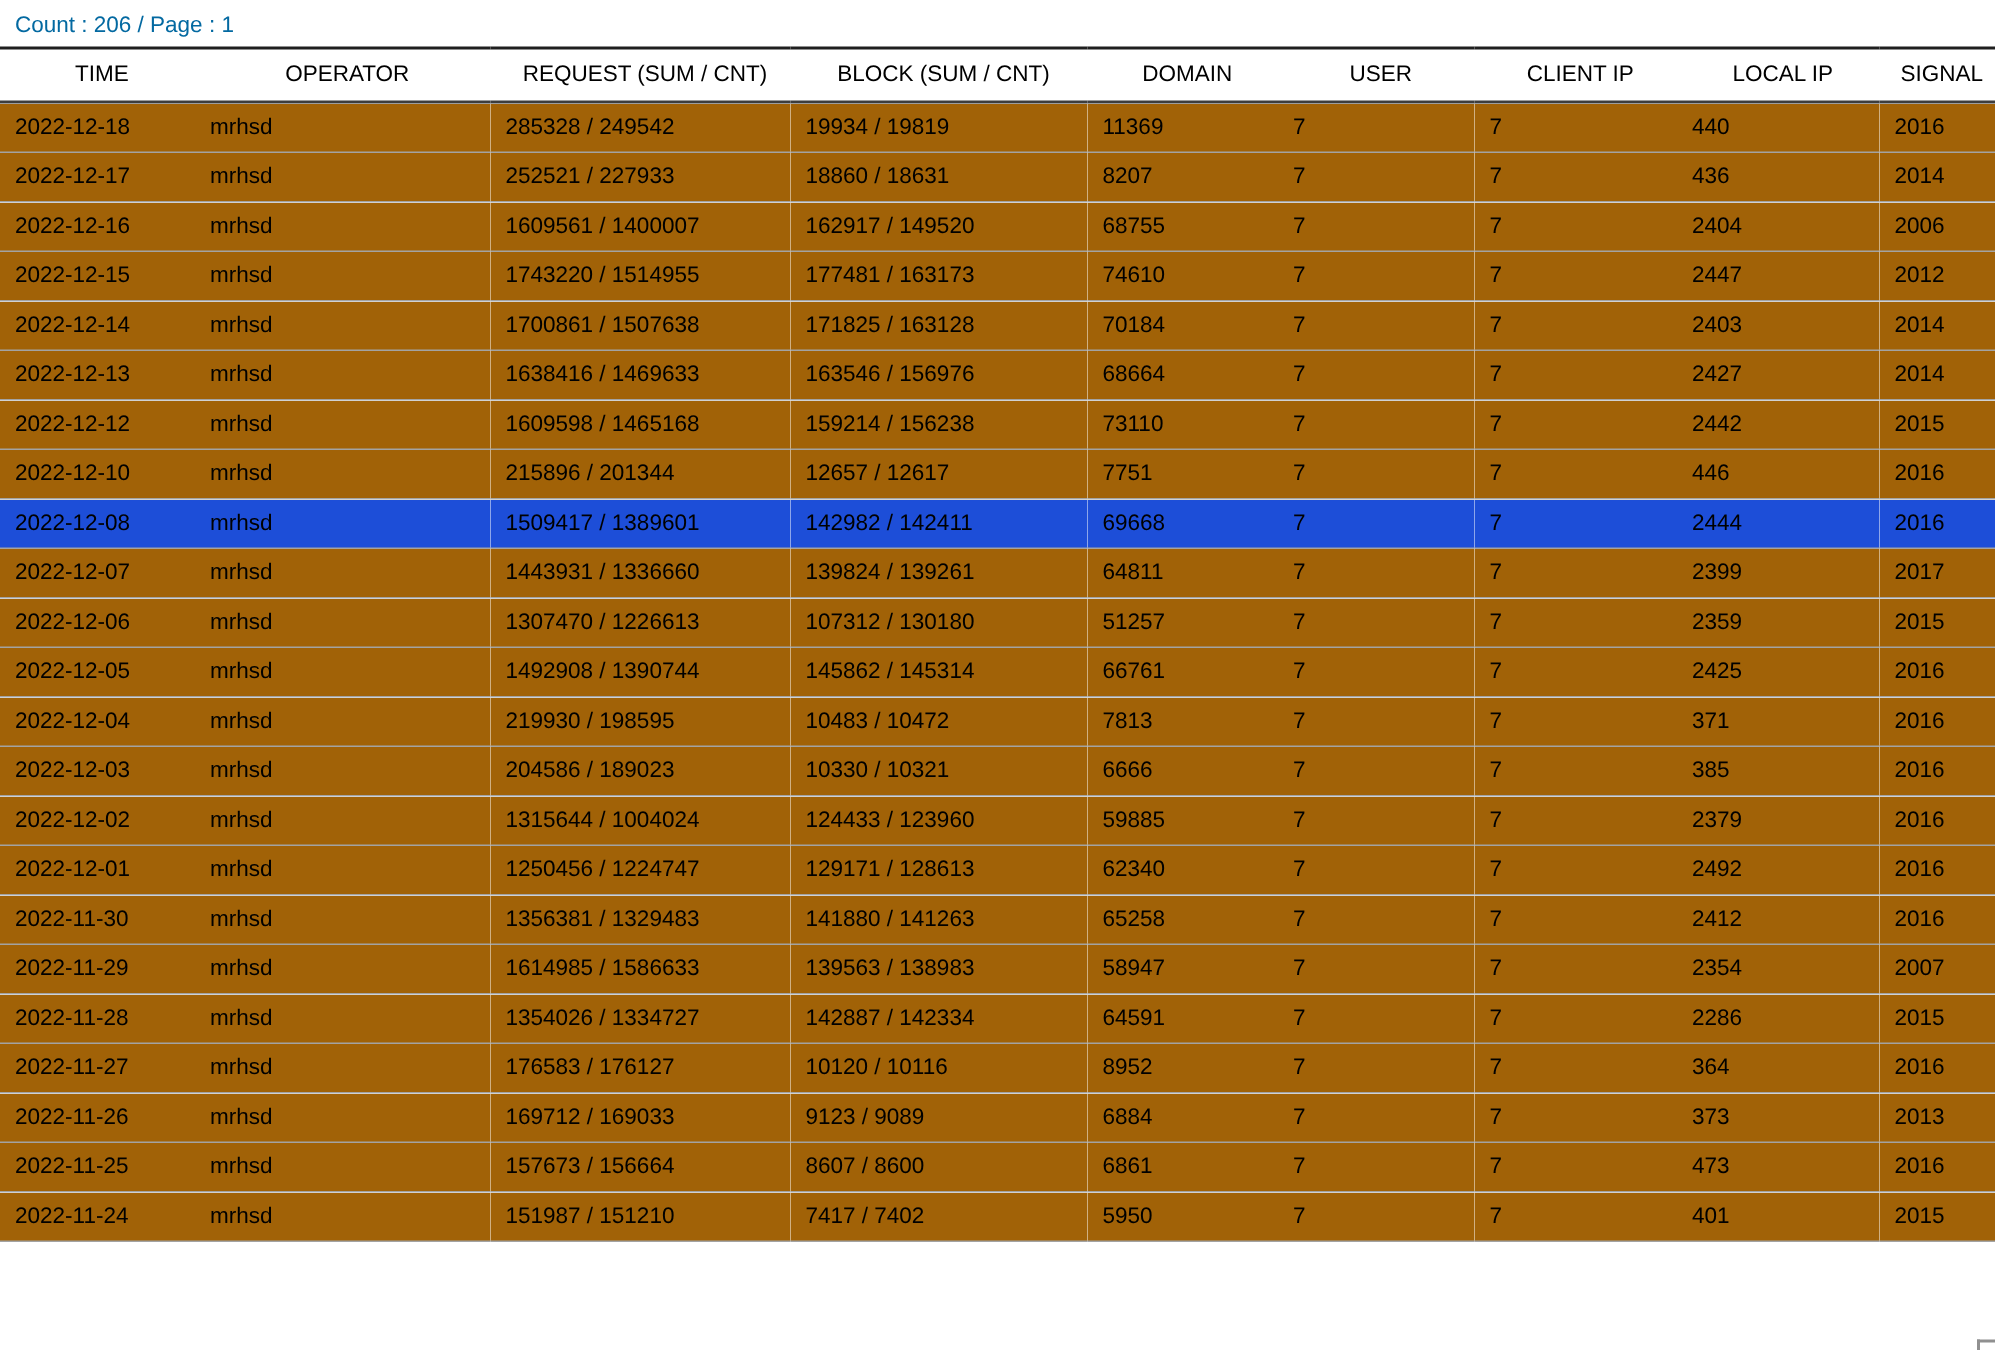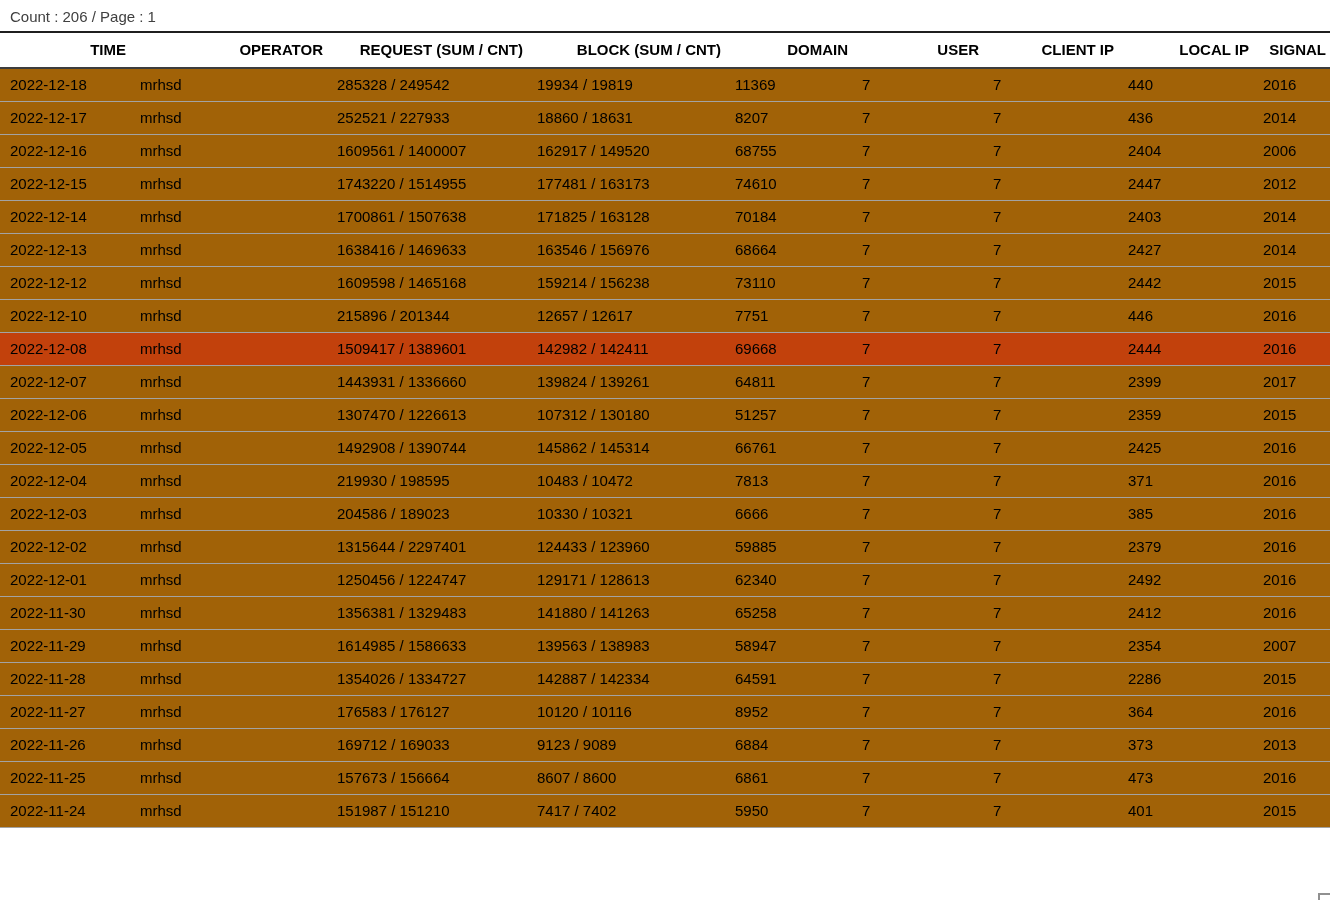--- a/index.html
+++ b/index.html
@@ -12,51 +12,51 @@
   body {
     width: 1330px;
     height: 900px;
     overflow: hidden;
     position: relative;
   }
   .summary {
     font-size: 15px;
     line-height: 17px;
     padding: 8px 10px 6px 10px;
-    color: #404040;
+    color: #0369a1;
   }
   table.data-table {
     width: 1330px;
     border-collapse: collapse;
     table-layout: fixed;
     border-top: 2px solid #1f1f1f;
   }
   table.data-table thead th {
-    text-align: right;
-    font-weight: bold;
+    text-align: center;
+    font-weight: normal;
     font-size: 15px;
     line-height: 18px;
     padding: 8px 4px 8px 10px;
     border-bottom: 2px solid #3d3d3d;
     white-space: nowrap;
     overflow: hidden;
   }
   table.data-table tbody td {
     font-size: 15px;
     line-height: 18px;
     padding: 7px 4px 7px 10px;
     border-bottom: 1px solid #a3a3a3;
     white-space: nowrap;
     overflow: hidden;
   }
   table.data-table tbody tr {
     background: #a16207;
   }
   table.data-table tbody tr.highlight {
-    background: #c2410c;
+    background: #1d4ed8;
     padding-left: 32px;
   }
   .corner-artifact {
     position: absolute;
     left: 1318px;
     top: 893px;
     width: 14px;
     height: 10px;
     border-top: 2px solid #909090;
     border-left: 2px solid #909090;
@@ -243,21 +243,21 @@
         <td>10330 / 10321</td>
         <td>6666</td>
         <td>7</td>
         <td>7</td>
         <td>385</td>
         <td>2016</td>
       </tr>
       <tr>
         <td>2022-12-02</td>
         <td>mrhsd</td>
-        <td>1315644 / 2297401</td>
+        <td>1315644 / 1004024</td>
         <td>124433 / 123960</td>
         <td>59885</td>
         <td>7</td>
         <td>7</td>
         <td>2379</td>
         <td>2016</td>
       </tr>
       <tr>
         <td>2022-12-01</td>
         <td>mrhsd</td>

